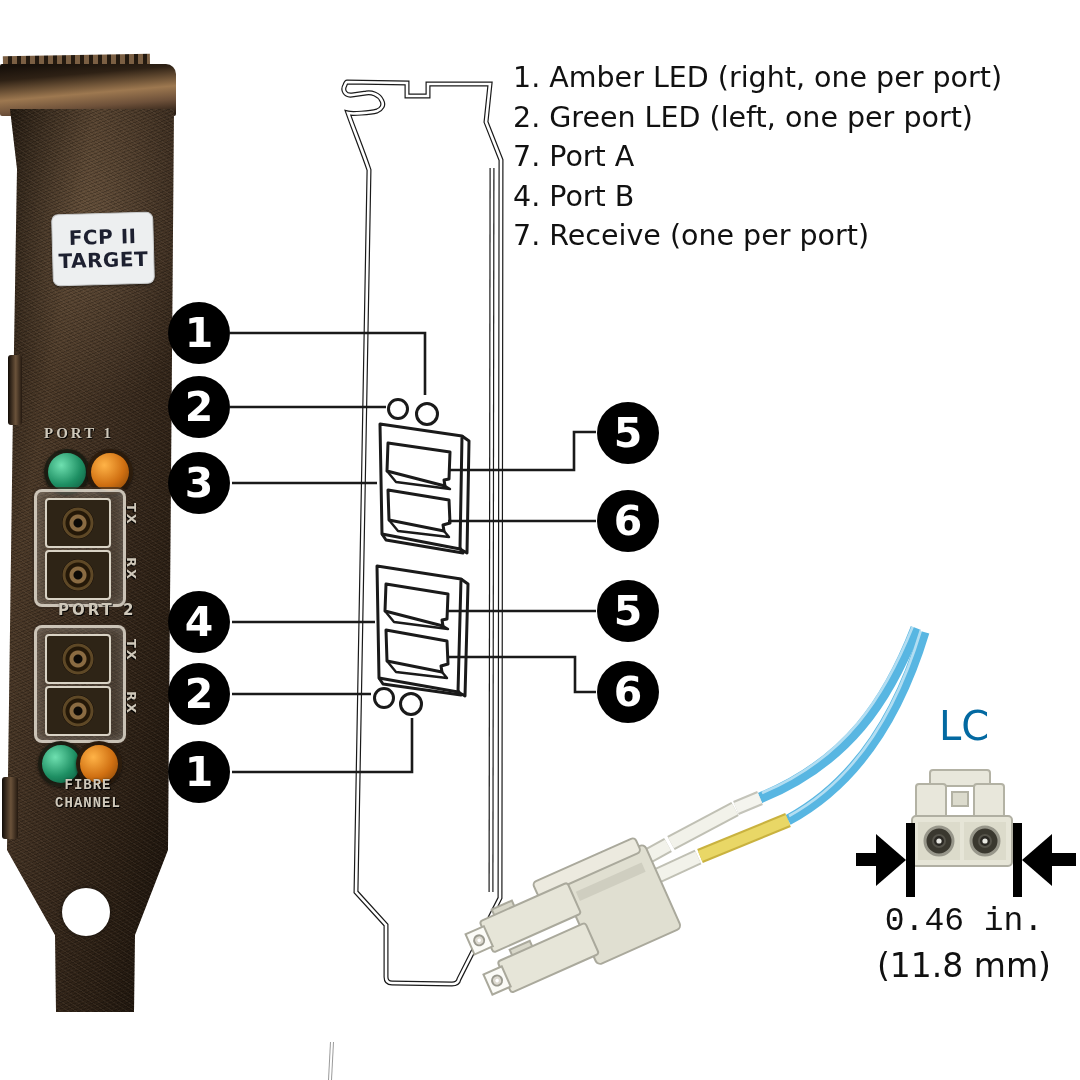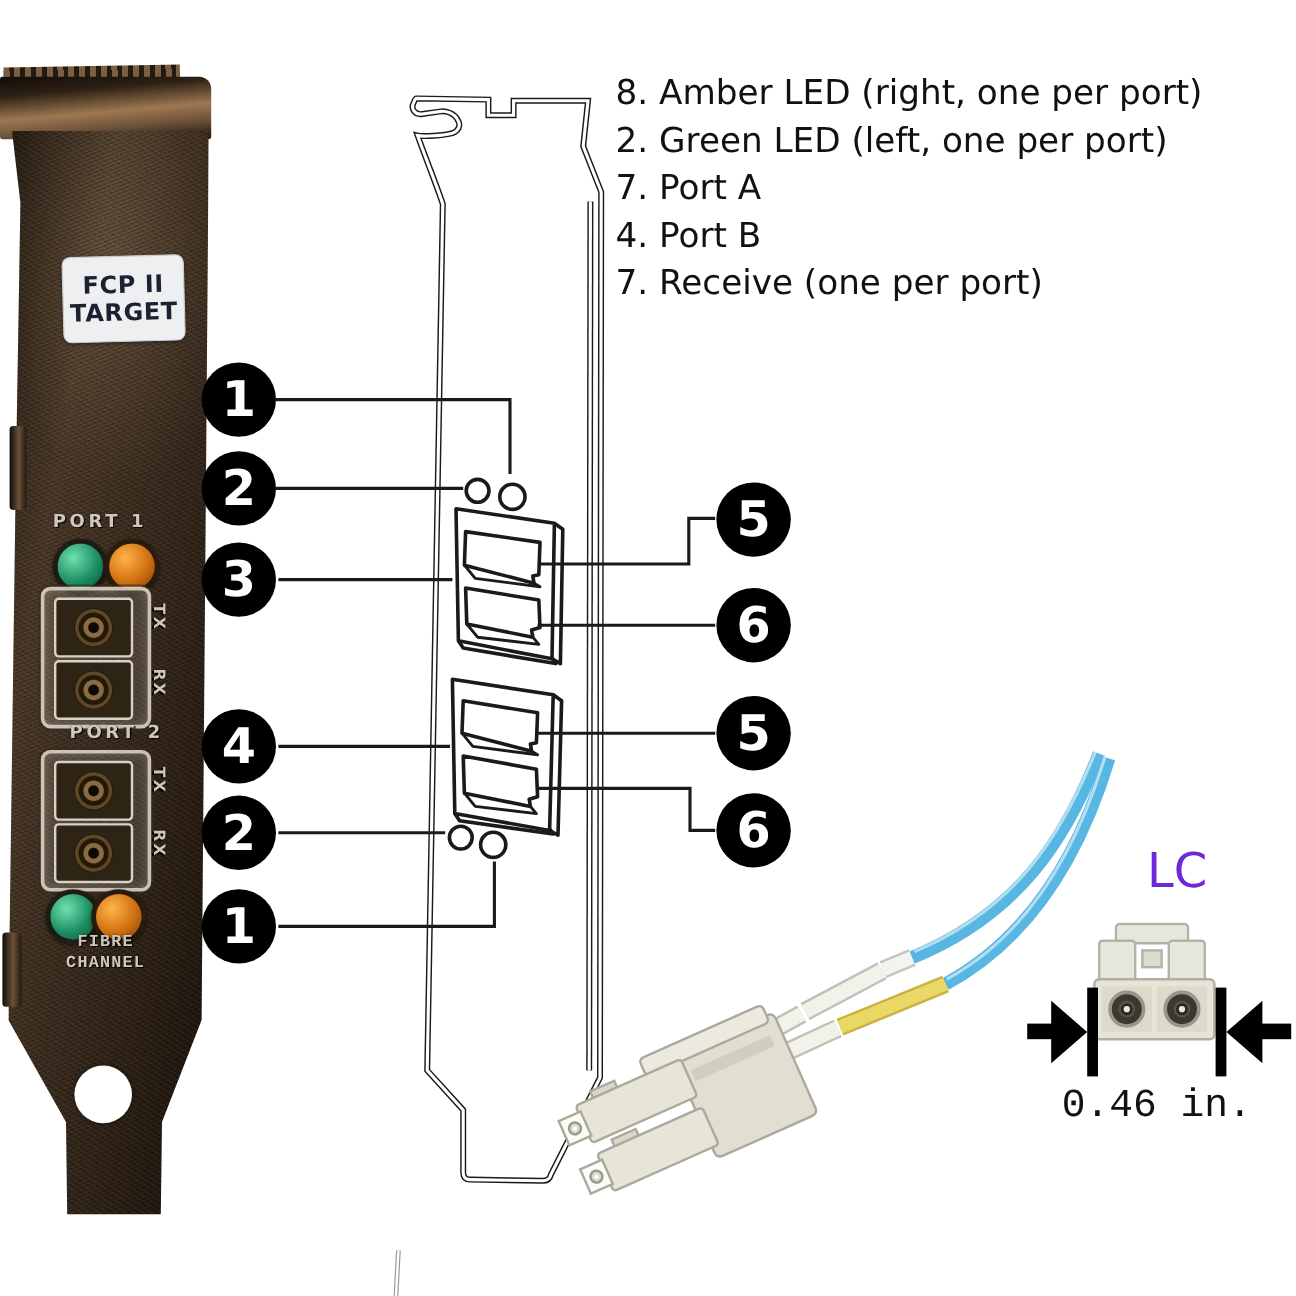--- a/index.html
+++ b/index.html
@@ -43,21 +43,21 @@
   .txrx{writing-mode:vertical-rl;font-size:13px;letter-spacing:2px;}
   .fibre{width:120px;text-align:center;font-size:14px;line-height:1.25;letter-spacing:1px;}
 
   
   .callout{width:62px;height:62px;border-radius:50%;background:#000;color:#fff;
     font-size:41px;font-weight:bold;display:flex;align-items:center;justify-content:center;
     line-height:1;}
   
   .legend{left:513px;top:58px;color:#111;font-size:28.5px;line-height:39.5px;white-space:nowrap;}
   
-  .lc-title{left:922px;top:703px;width:84px;text-align:right;font-size:40px;color:#6d28d9;}
+  .lc-title{left:922px;top:703px;width:84px;text-align:center;font-size:40px;color:#0369a1;}
   .dim{width:190px;text-align:center;font-size:33px;color:#111;}
 </style>
 </head>
 <body>
 
 <div class="stage">
 
   <div class="abs card">
     <div class="abs serrated"></div>
     <div class="abs flange"></div>
@@ -65,21 +65,21 @@
       <div class="abs hole" style="position:absolute;"></div>
     </div>
     <div class="abs sidetab" style="left:8px;top:300px;width:14px;height:70px;"></div>
     <div class="abs sidetab" style="left:2px;top:722px;width:16px;height:62px;"></div>
 
     <div class="abs plate">
       <span>FCP II</span>
       <span>TARGET</span>
     </div>
 
-    <div class="abs emboss portword" style="left:44px;top:370px;">PORT 1</div>
+    <div class="abs emboss portword" style="left:44px;top:370px;font-family:Liberation Serif, serif;">PORT 1</div>
     <div class="abs led green" style="left:44px;top:394px;"></div>
     <div class="abs led amber" style="left:87px;top:394px;"></div>
 
     <div class="abs bezel" style="left:34px;top:434px;">
       <div class="socket" style="top:6px;">
           <div class="ferrule"></div>
         </div>
       <div class="socket" style="top:58px;">
           <div class="ferrule"></div>
         </div>
@@ -236,23 +236,24 @@
   <div class="abs callout" style="left:168px;top:452px;">3</div>
   <div class="abs callout" style="left:168px;top:591px;">4</div>
   <div class="abs callout" style="left:168px;top:663px;">2</div>
   <div class="abs callout" style="left:168px;top:741px;">1</div>
   <div class="abs callout" style="left:597px;top:402px;">5</div>
   <div class="abs callout" style="left:597px;top:490px;">6</div>
   <div class="abs callout" style="left:597px;top:580px;">5</div>
   <div class="abs callout" style="left:597px;top:661px;">6</div>
 
   <div class="abs legend">
-    <div>8. Amber LED (right, one per port)</div>
+    <div>1. Amber LED (right, one per port)</div>
     <div>2. Green LED (left, one per port)</div>
     <div>7. Port A</div>
     <div>4. Port B</div>
     <div>7. Receive (one per port)</div>
   </div>
 
   <div class="abs lc-title">LC</div>
   <div class="abs dim" style="left:869px;top:903px;font-family:Liberation Mono, monospace;">0.46 in.</div>
+  <div class="abs dim" style="left:869px;top:946px;">(11.8 mm)</div>
 
 </div>
 
 </body></html>

